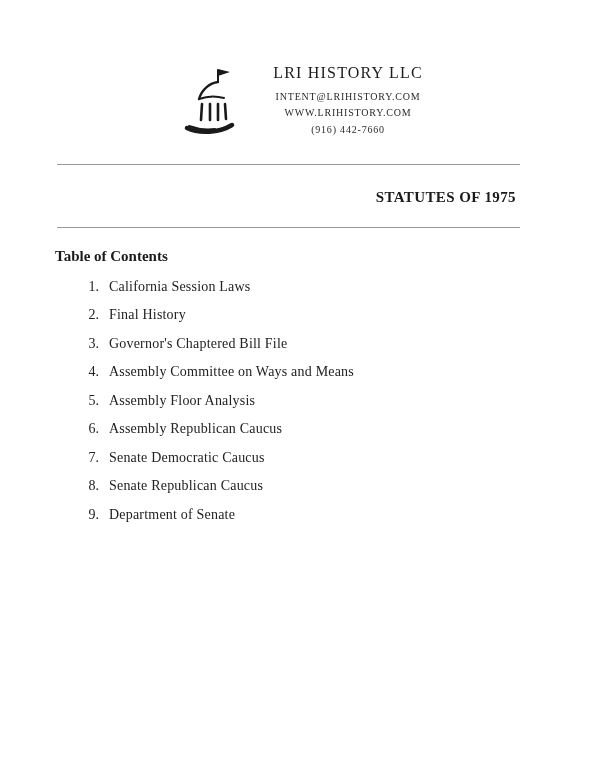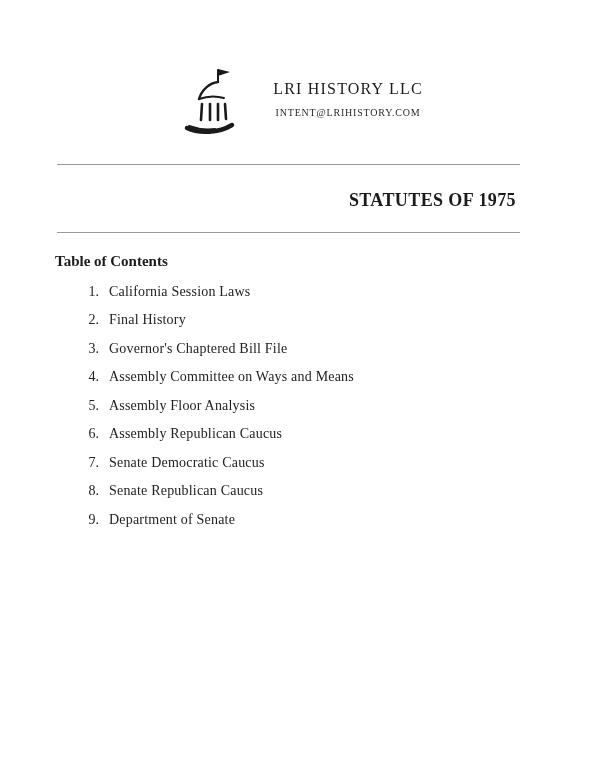--- a/index.html
+++ b/index.html
@@ -57,21 +57,21 @@
   .rule-1 { margin-top: 24px; }
   .rule-2 { margin-top: 16px; }
 
   
   .bill-info {
     text-align: right;
     padding: 20px 84px 0 0;
   }
   .bill-line {
     font-weight: bold;
-    font-size: 18px;
+    font-size: 15px;
     letter-spacing: 0.4px;
     line-height: 1.7;
     white-space: pre-wrap;
     color: #1b1b1b;
   }
 
   
   .toc-title {
     font-weight: bold;
     font-size: 15px;
@@ -111,20 +111,22 @@
         <path d="M41 42 L41 58" stroke-width="2.6"></path>
         <path d="M48 42 L49 57" stroke-width="2.6"></path>
 
         <path d="M10 66 C22 72 42 71 55 63" stroke-width="4.5"></path>
         <path d="M12 64 C20 67 30 68 38 67" stroke-width="2"></path>
       </svg>
     </div>
     <div class="letterhead-text">
       <div class="company-name">LRI HISTORY LLC</div>
       <div class="contact-line">INTENT@LRIHISTORY.COM</div>
+      <div class="contact-line">WWW.LRIHISTORY.COM</div>
+      <div class="contact-line">(916) 442-7660</div>
     </div>
   </div>
 
   <hr class="rule rule-1">
 
   <div class="bill-info">
     <div class="bill-line">STATUTES OF 1975</div>
   </div>
 
   <hr class="rule rule-2">

